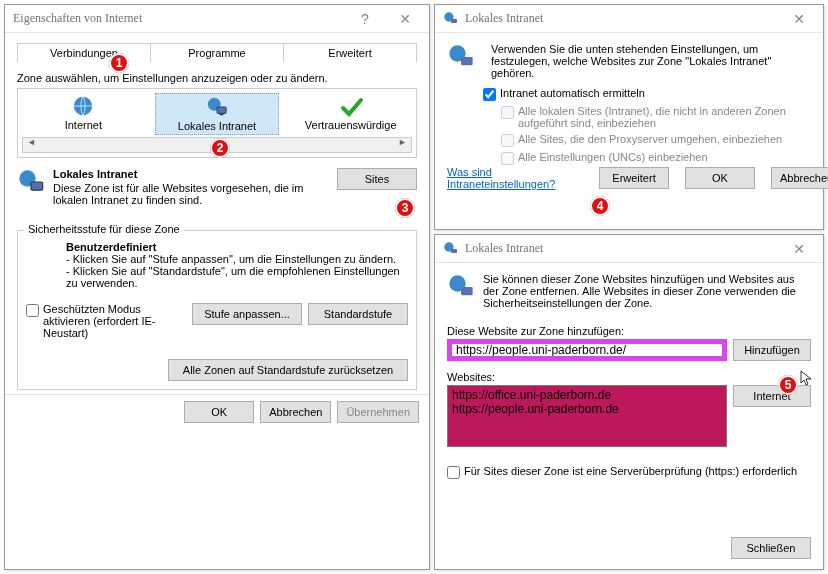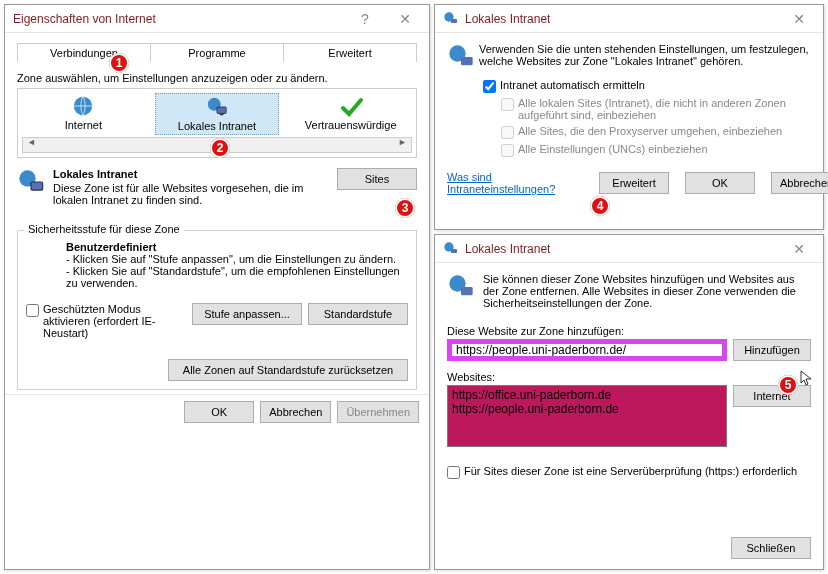--- a/index.html
+++ b/index.html
@@ -1,20 +1,20 @@
 <!DOCTYPE html>
 <html><head>
 <meta charset="utf-8">
 <style>
   * { box-sizing: border-box; font-family: "Segoe UI", Tahoma, sans-serif; }
   body { margin: 0; background: #fff; font-size: 11px; color: #000; width: 828px; height: 574px; position: relative; }
   .window { position: absolute; background: #fff; border: 1px solid #999; box-shadow: 1px 1px 3px rgba(0,0,0,0.15); }
   .titlebar { height: 28px; display: flex; align-items: center; padding: 0 4px 0 8px; border-bottom: 1px solid #e5e5e5; background: #fff; }
   .titlebar .icon { width: 16px; height: 16px; margin-right: 6px; }
-  .titlebar .title { flex: 1; font-size: 12px; color: #7f1d1d; }
+  .titlebar .title { flex: 1; font-size: 12px; color: #737373; font-family: Liberation Serif, serif; }
   .titlebar .winbtn { width: 40px; height: 100%; display: flex; align-items: center; justify-content: center; color: #888; font-size: 14px; }
   .body { padding: 10px 12px; }
   .tabs { display: flex; flex-wrap: wrap; margin-bottom: 10px; position: relative; }
   .tabrow { display: flex; width: 100%; }
   .tab { border: 1px solid #ccc; background: #fff; padding: 3px 0; font-size: 11px; text-align: center; flex: 1; position: relative; }
   .tab + .tab { border-left: none; }
   .tab.active { background: #fff; border-bottom: 1px solid #fff; z-index: 2; }
   .tabrow.top .tab { border-bottom: none; }
   .tabrow.bottom { margin-top: -1px; }
   .zonebox { border: 1px solid #ccc; padding: 4px; }
@@ -143,21 +143,21 @@
     <span class="icon">
       <svg viewBox="0 0 24 24">
           <circle cx="9" cy="9" r="7" fill="#3b8acb"></circle>
           <rect x="12" y="12" width="9" height="6" fill="#5570b5" rx="1"></rect>
         </svg>
     </span>
     <span class="title">Lokales Intranet</span>
     <div class="winbtn">✕</div>
   </div>
   <div class="body">
-    <div style="display:flex; gap:4px;">
+    <div style="display:flex; gap:16px;">
       <div class="shieldicon" style="flex:0 0 28px;">
         <svg viewBox="0 0 24 24">
             <circle cx="9" cy="9" r="7" fill="#3b8acb"></circle>
             <rect x="12" y="12" width="10" height="7" fill="#5570b5" rx="1"></rect>
           </svg>
       </div>
       <div>Verwenden Sie die unten stehenden Einstellungen, um festzulegen, welche Websites zur Zone "Lokales Intranet" gehören.</div>
     </div>
     <div style="padding-left:36px; margin-top:8px;">
       <label class="checkbox">
@@ -172,21 +172,21 @@
         <label class="checkbox" style="margin-top:4px;">
           <input type="checkbox" disabled="" style="">
           <span>Alle Sites, die den Proxyserver umgehen, einbeziehen</span>
         </label>
         <label class="checkbox" style="margin-top:4px;">
           <input type="checkbox" disabled="" style="">
           <span>Alle Einstellungen (UNCs) einbeziehen</span>
         </label>
       </div>
     </div>
-    <div style="display:flex; align-items:center; gap:16px; margin-top:14px;">
+    <div style="display:flex; align-items:center; gap:16px; margin-top:1px;">
       <span class="link" style="flex:0 0 120px; line-height:12px;">Was sind Intraneteinstellungen?</span>
       <div style="flex:1;"></div>
       <button class="btn">Erweitert</button>
       <button class="btn">OK</button>
       <button class="btn">Abbrechen</button>
     </div>
   </div>
 </div>
 
 <div class="window" style="left:434px; top:234px; width:390px; height:336px;">

